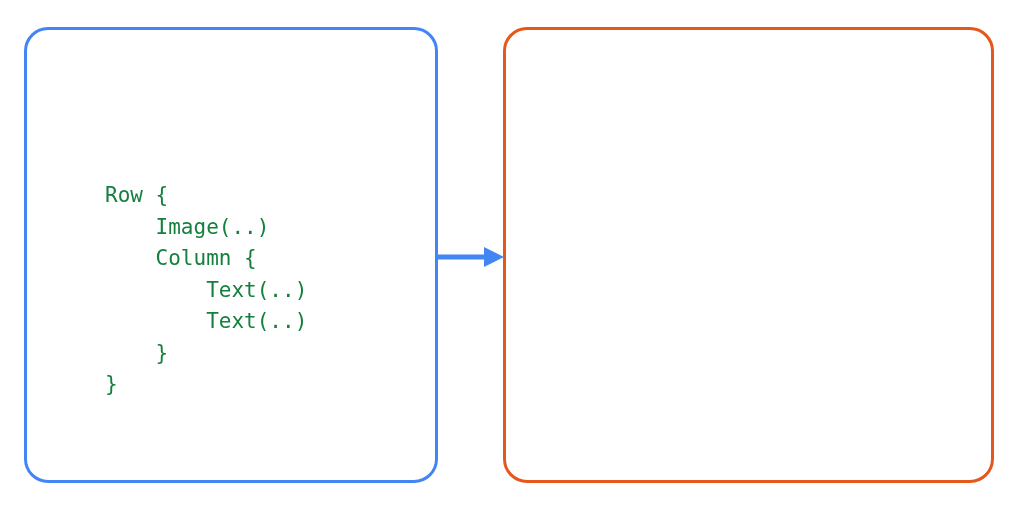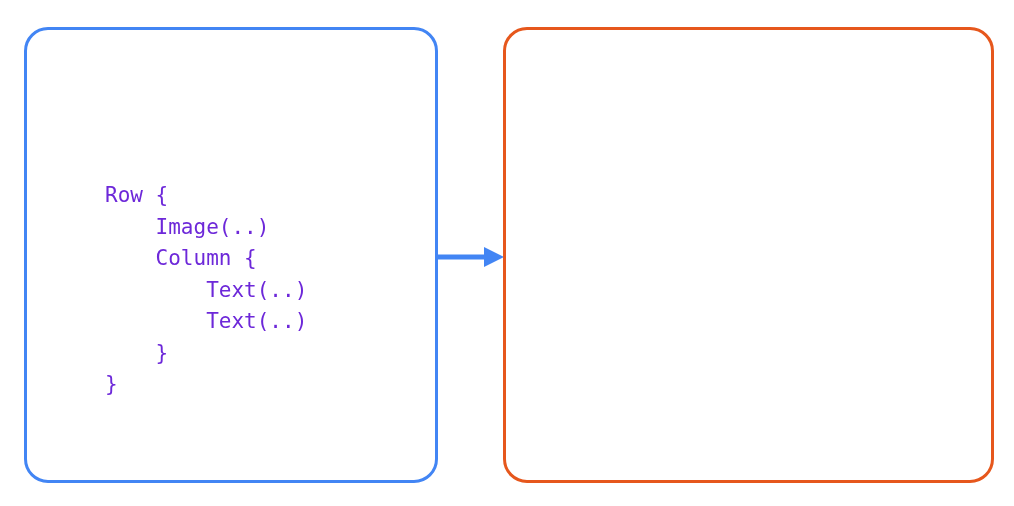--- a/index.html
+++ b/index.html
@@ -47,21 +47,21 @@
 
   
   #code-block {
     position: absolute;
     left: 78px;
     top: 150px;
     margin: 0;
     font-family: "DejaVu Sans Mono", "Liberation Mono", monospace;
     font-size: 21px;
     line-height: 31.5px;
-    color: #6d28d9;
+    color: #15803d;
     white-space: pre;
     letter-spacing: 0px;
   }
 
   
   #arrow-svg {
     position: absolute;
     left: 434px;
     top: 241px;
     width: 74px;

